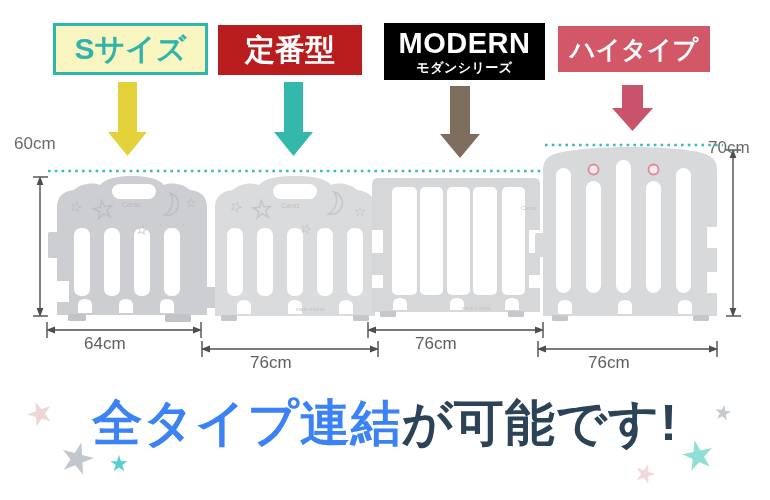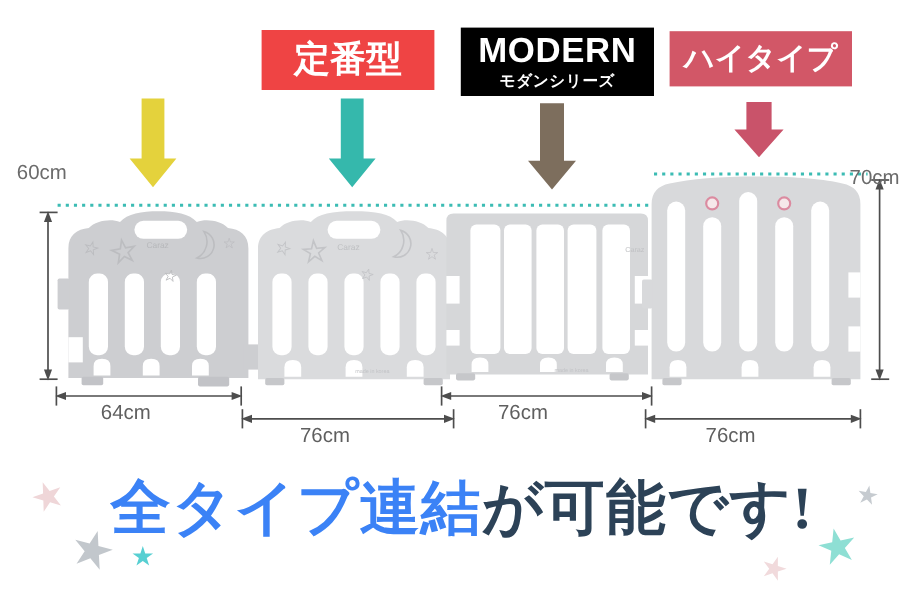--- a/index.html
+++ b/index.html
@@ -1,36 +1,36 @@
 <!DOCTYPE html>
 <html><head>
 <meta charset="utf-8">
 <style>
   html,body{margin:0;padding:0;}
   body{font-family:"Liberation Sans","DejaVu Sans",sans-serif;}
   .stage{position:relative;width:770px;height:500px;background:#ffffff;overflow:hidden;}
   .stage svg.art{position:absolute;left:0;top:0;z-index:1;}
   .type-label{position:absolute;z-index:2;display:flex;flex-direction:column;align-items:center;justify-content:center;box-sizing:border-box;font-weight:bold;text-align:center;line-height:1;}
   .lbl-s{left:53px;top:23px;width:155px;height:52px;background:#F8F5C0;border:3px solid #2EB6AF;color:#2FB3AC;font-size:30px;}
-  .lbl-std{left:218px;top:25px;width:144px;height:50px;background:#ef4444;color:#fff;font-size:30px;}
+  .lbl-std{left:218px;top:25px;width:144px;height:50px;background:#b91c1c;color:#fff;font-size:30px;}
   .lbl-mod{left:384px;top:23px;width:161px;height:57px;background:#000000;color:#fff;}
   .lbl-mod .main{font-size:29px;letter-spacing:0.5px;}
   .lbl-mod .sub{font-size:13px;margin-top:3px;letter-spacing:0.5px;}
   .lbl-high{left:558px;top:26px;width:152px;height:46px;background:#D25767;color:#fff;font-size:25px;}
   .dim-label{position:absolute;z-index:2;color:#6b6b6b;font-size:17px;}
   .dim-h60{left:14px;top:134px;}
   .dim-h70{left:708px;top:138px;}
   .dim-w{width:80px;text-align:left;color:#5f5f5f;}
   .dim-w1{left:84px;top:334px;}
   .dim-w2{left:250px;top:353px;}
   .dim-w3{left:415px;top:334px;}
   .dim-w4{left:588px;top:353px;}
   .headline{position:absolute;z-index:2;left:0;top:390px;width:770px;text-align:center;font-size:50px;font-weight:bold;letter-spacing:1px;white-space:nowrap;}
   .headline .hl{color:#3b82f6;}
-  .headline .rest{color:#2C4257;font-family:Liberation Serif, serif;}
+  .headline .rest{color:#2C4257;}
 </style>
 </head>
 <body>
 
 <div class="stage">
 
   <svg class="art" width="770" height="500" viewBox="0 0 770 500">
     <defs>
       <path id="star" d="M0,-10 L2.23,-3.07 L9.51,-3.09 L3.61,1.17 L5.88,8.09 L0,3.8 L-5.88,8.09 L-3.61,1.17 L-9.51,-3.09 L-2.23,-3.07 Z"></path>
       <path id="moon" d="M0,-12 A12,12 0 1,1 0,12 A16,16 0 0,0 0,-12 Z"></path>
@@ -184,20 +184,23 @@
     </g>
 
     <use href="#star" transform="translate(40,414) rotate(-20) scale(1.3)" fill="#EFD6D8"></use>
     <use href="#star" transform="translate(77,459) rotate(15) scale(1.7)" fill="#C2C7CC"></use>
     <use href="#star" transform="translate(119,464) rotate(0) scale(0.9)" fill="#57CFD2"></use>
     <use href="#star" transform="translate(723,413) rotate(10) scale(0.85)" fill="#C6CBD0"></use>
     <use href="#star" transform="translate(698,456) rotate(-12) scale(1.6)" fill="#8EDFD4"></use>
     <use href="#star" transform="translate(645,474) rotate(18) scale(1.05)" fill="#F1DADC"></use>
   </svg>
 
+  <div class="type-label lbl-s">
+    <span>Sサイズ</span>
+  </div>
   <div class="type-label lbl-std">
     <span>定番型</span>
   </div>
   <div class="type-label lbl-mod">
     <span class="main">MODERN</span>
     <span class="sub">モダンシリーズ</span>
   </div>
   <div class="type-label lbl-high">
     <span>ハイタイプ</span>
   </div>

